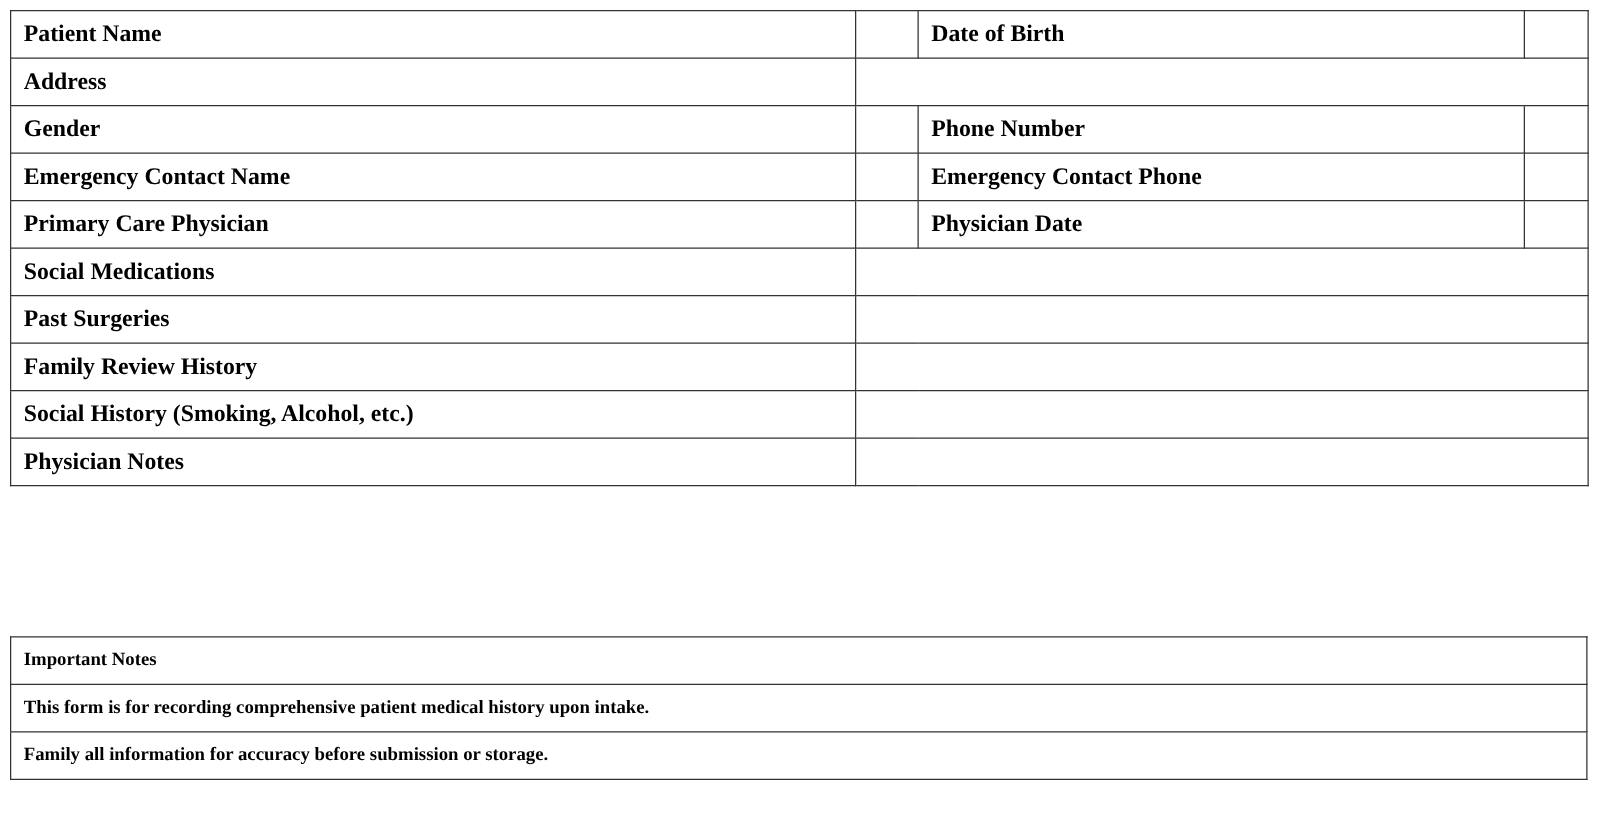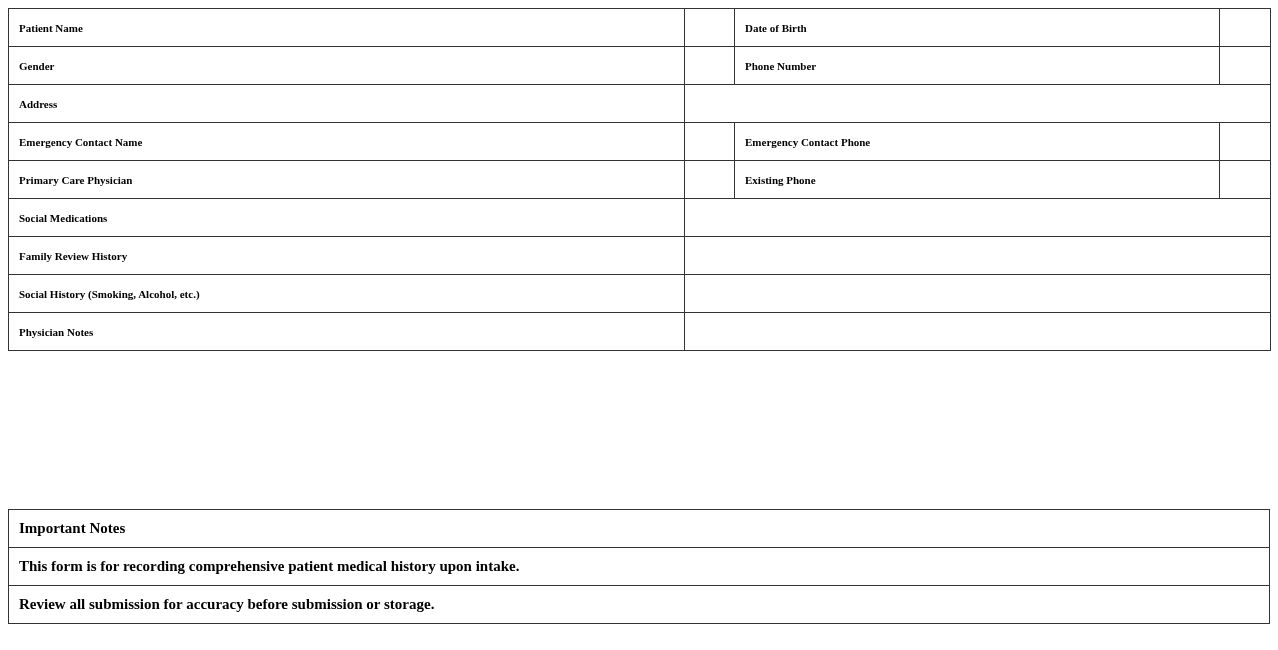--- a/index.html
+++ b/index.html
@@ -14,21 +14,21 @@
     width: 1262px;
     border-collapse: collapse;
     table-layout: fixed;
   }
   #form-table { top: 8px; }
   #notes-table { top: 509px; }
   td {
     border: 1px solid #333;
     height: 38px;
     padding: 0 0 0 10px;
-    font-size: 11px;
+    font-size: 19px;
     vertical-align: middle;
     box-sizing: border-box;
   }
   td.lbl { font-weight: bold; }
   td.val { padding: 0; }
   col.c1 { width: 676px; }
   col.c2 { width: 50px; }
   col.c3 { width: 485px; }
   col.c4 { width: 51px; }
   #notes-table td { font-size: 15px; font-weight: bold; }
@@ -45,43 +45,47 @@
       <col class="c4">
     </colgroup>
   <tbody>
     <tr>
       <td class="lbl">Patient Name</td>
       <td class="val"></td>
       <td class="lbl">Date of Birth</td>
       <td class="val"></td>
     </tr>
     <tr>
+      <td class="lbl">Address</td>
+      <td class="val" colspan="3"></td>
+    </tr>
+    <tr>
       <td class="lbl">Gender</td>
       <td class="val"></td>
       <td class="lbl">Phone Number</td>
       <td class="val"></td>
-    </tr>
-    <tr>
-      <td class="lbl">Address</td>
-      <td class="val" colspan="3"></td>
     </tr>
     <tr>
       <td class="lbl">Emergency Contact Name</td>
       <td class="val"></td>
       <td class="lbl">Emergency Contact Phone</td>
       <td class="val"></td>
     </tr>
     <tr>
       <td class="lbl">Primary Care Physician</td>
       <td class="val"></td>
-      <td class="lbl">Existing Phone</td>
+      <td class="lbl">Physician Date</td>
       <td class="val"></td>
     </tr>
     <tr>
       <td class="lbl">Social Medications</td>
+      <td class="val" colspan="3"></td>
+    </tr>
+    <tr>
+      <td class="lbl">Past Surgeries</td>
       <td class="val" colspan="3"></td>
     </tr>
     <tr>
       <td class="lbl">Family Review History</td>
       <td class="val" colspan="3"></td>
     </tr>
     <tr>
       <td class="lbl">Social History (Smoking, Alcohol, etc.)</td>
       <td class="val" colspan="3"></td>
     </tr>
@@ -94,16 +98,16 @@
 
 <table id="notes-table">
   <tbody>
     <tr>
       <td class="hdr">Important Notes</td>
     </tr>
     <tr>
       <td>This form is for recording comprehensive patient medical history upon intake.</td>
     </tr>
     <tr>
-      <td>Review all submission for accuracy before submission or storage.</td>
+      <td>Family all information for accuracy before submission or storage.</td>
     </tr>
   </tbody>
 </table>
 
 </body></html>

